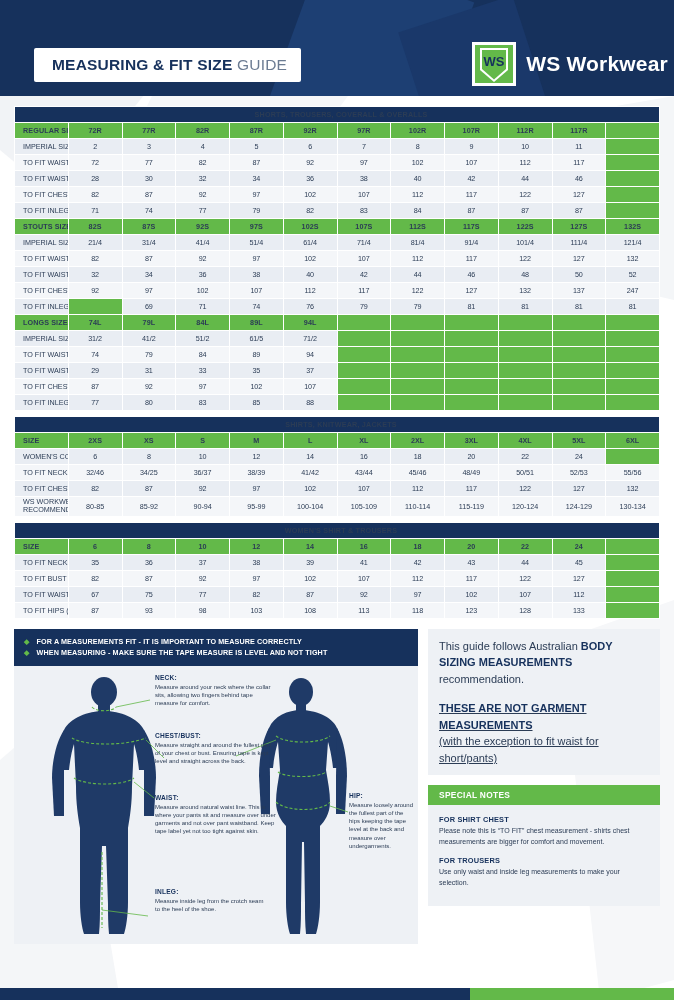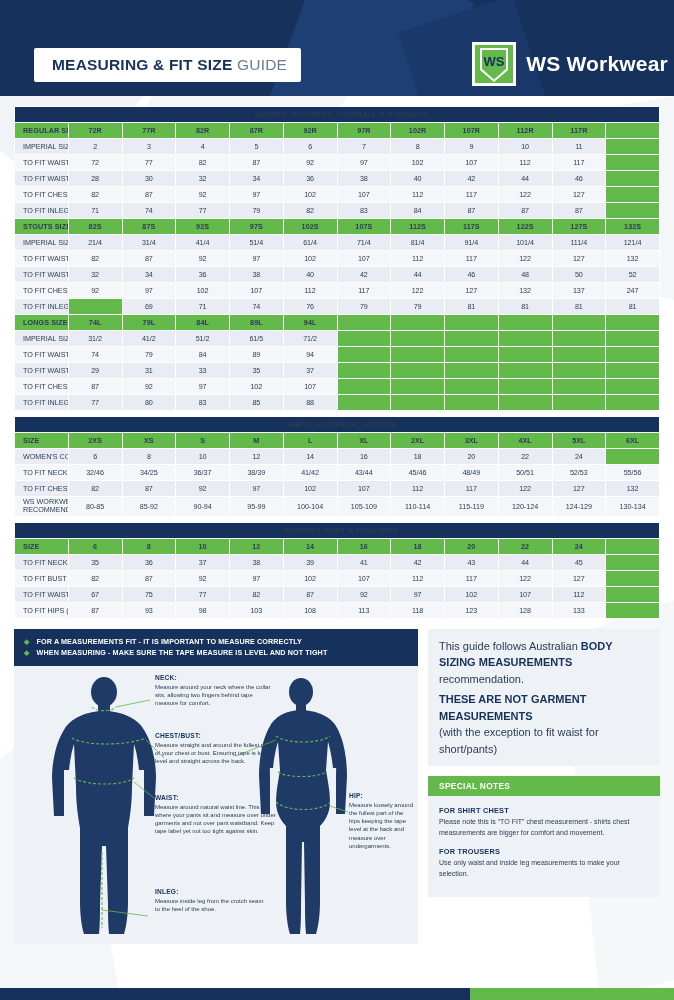--- a/index.html
+++ b/index.html
@@ -147,21 +147,21 @@
   .callout b { color: #16315c; font-size: 6.6px; letter-spacing: .2px; }
 
   .guide-note {
     background: #eef1f5;
     padding: 9px 11px;
     font-size: 11px;
     line-height: 1.5;
     color: #2b3c55;
   }
   .guide-note b { color: #16315c; }
-  .guide-note .blk { margin-top: 4px; }
+  .guide-note .blk { margin-top: 13px; text-decoration: underline; }
 
   .special {
     margin-top: 10px;
     background: #eef1f5;
     padding-bottom: 9px;
   }
   .special-head {
     background: #63b949;
     color: #ffffff;
     font-weight: bold;

